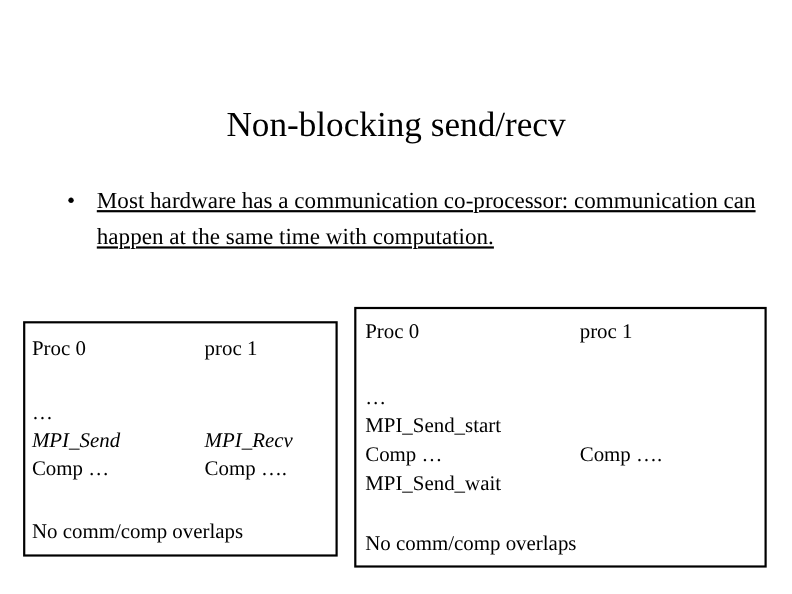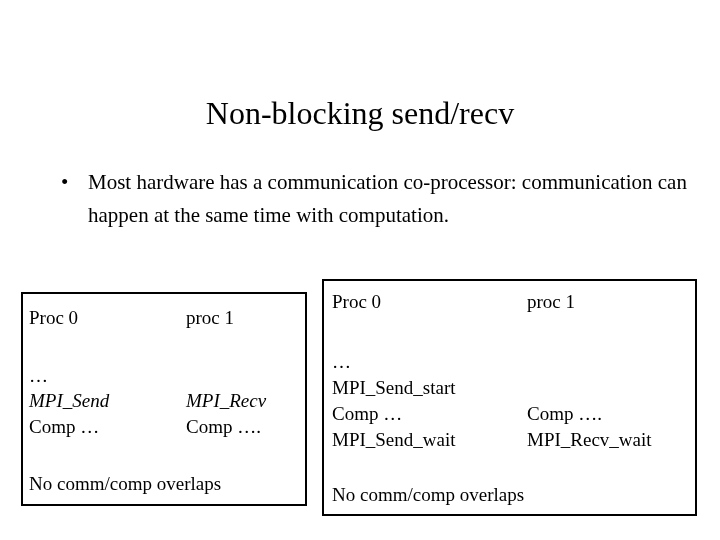--- a/index.html
+++ b/index.html
@@ -51,20 +51,21 @@
   }
   .bullet-marker {
     position: absolute;
     left: 5px;
     top: 0;
     font-size: 21px;
     line-height: 33px;
   }
   .bullet-text {
     display: block;
+    text-decoration: underline;
   }
 
   
   .code-box {
     position: absolute;
     border: 2px solid #000000;
     background: #ffffff;
     box-sizing: border-box;
   }
   .box-left {
@@ -191,21 +192,20 @@
         <span class="cell col-a">MPI_Send_start</span>
       </div>
 
       <div class="code-row r-2">
         <span class="cell col-a">Comp …</span>
         <span class="cell col-b">Comp ….</span>
       </div>
 
       <div class="code-row r-3">
         <span class="cell col-a">MPI_Send_wait</span>
-        <span class="cell col-b">MPI_Recv_wait</span>
       </div>
 
       <div class="full-line r-foot">
         <span class="cell">No comm/comp overlaps</span>
       </div>
 
     </div>
   </div>
 
 </div>

